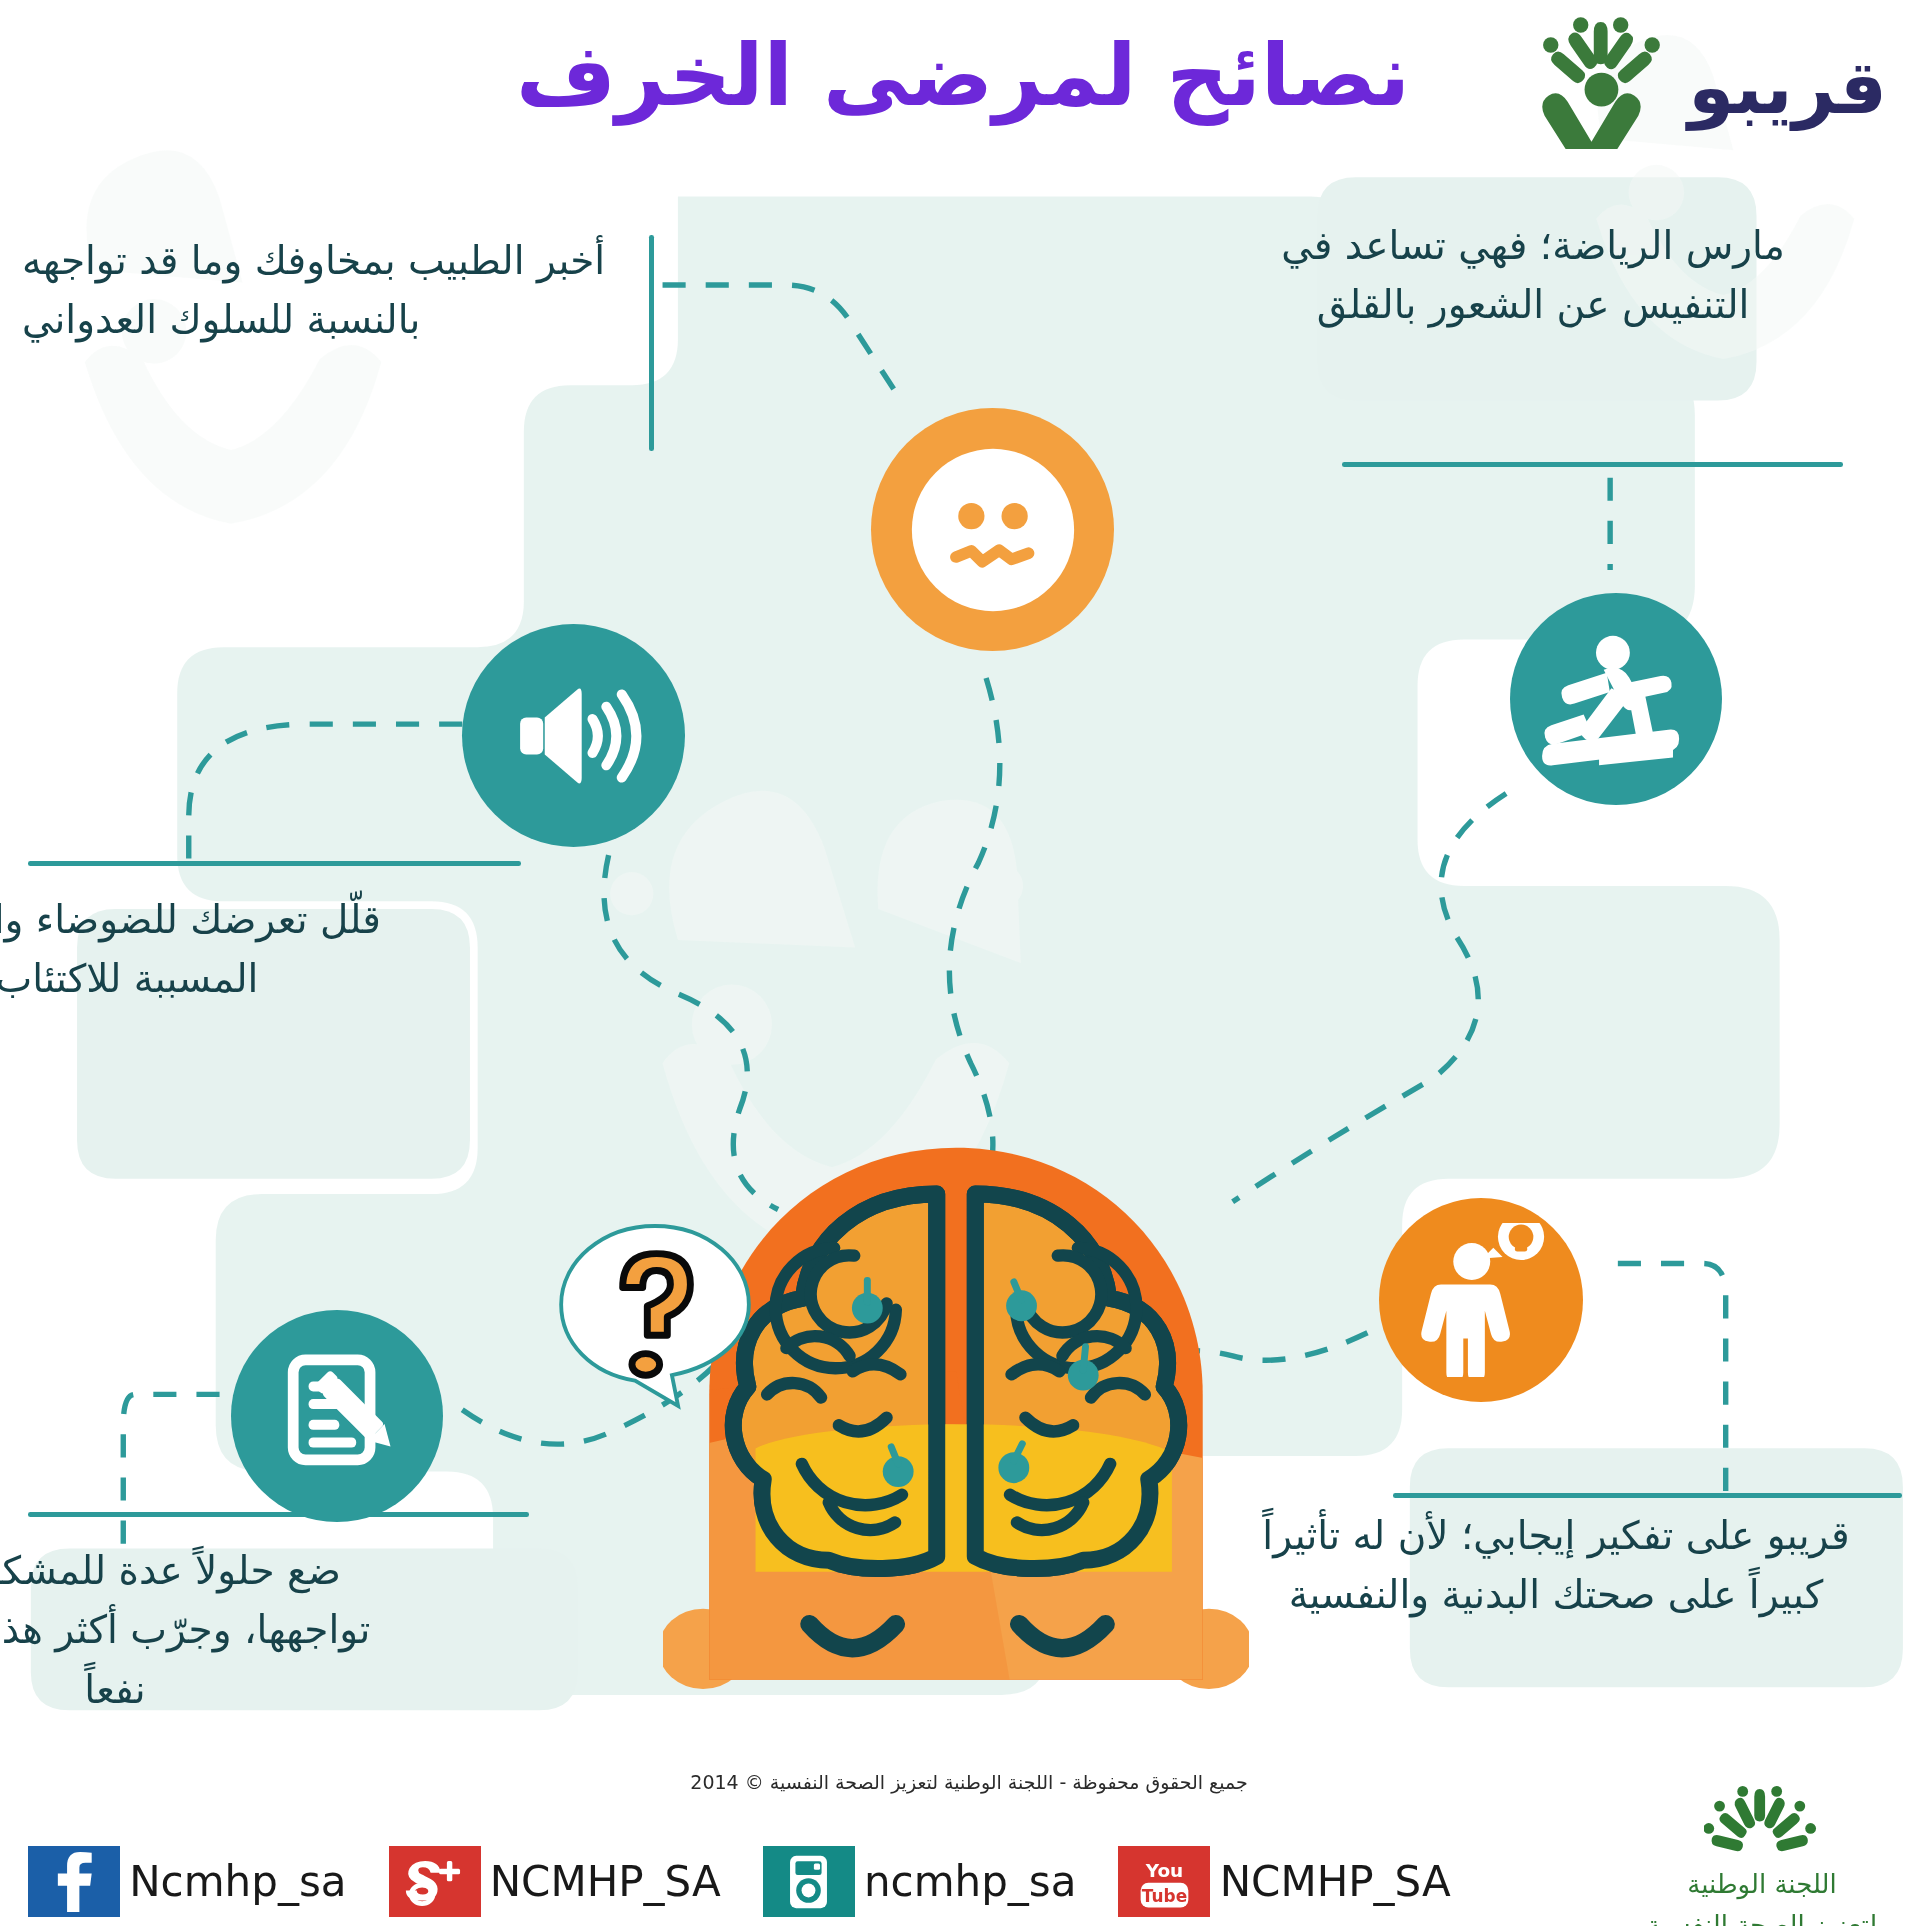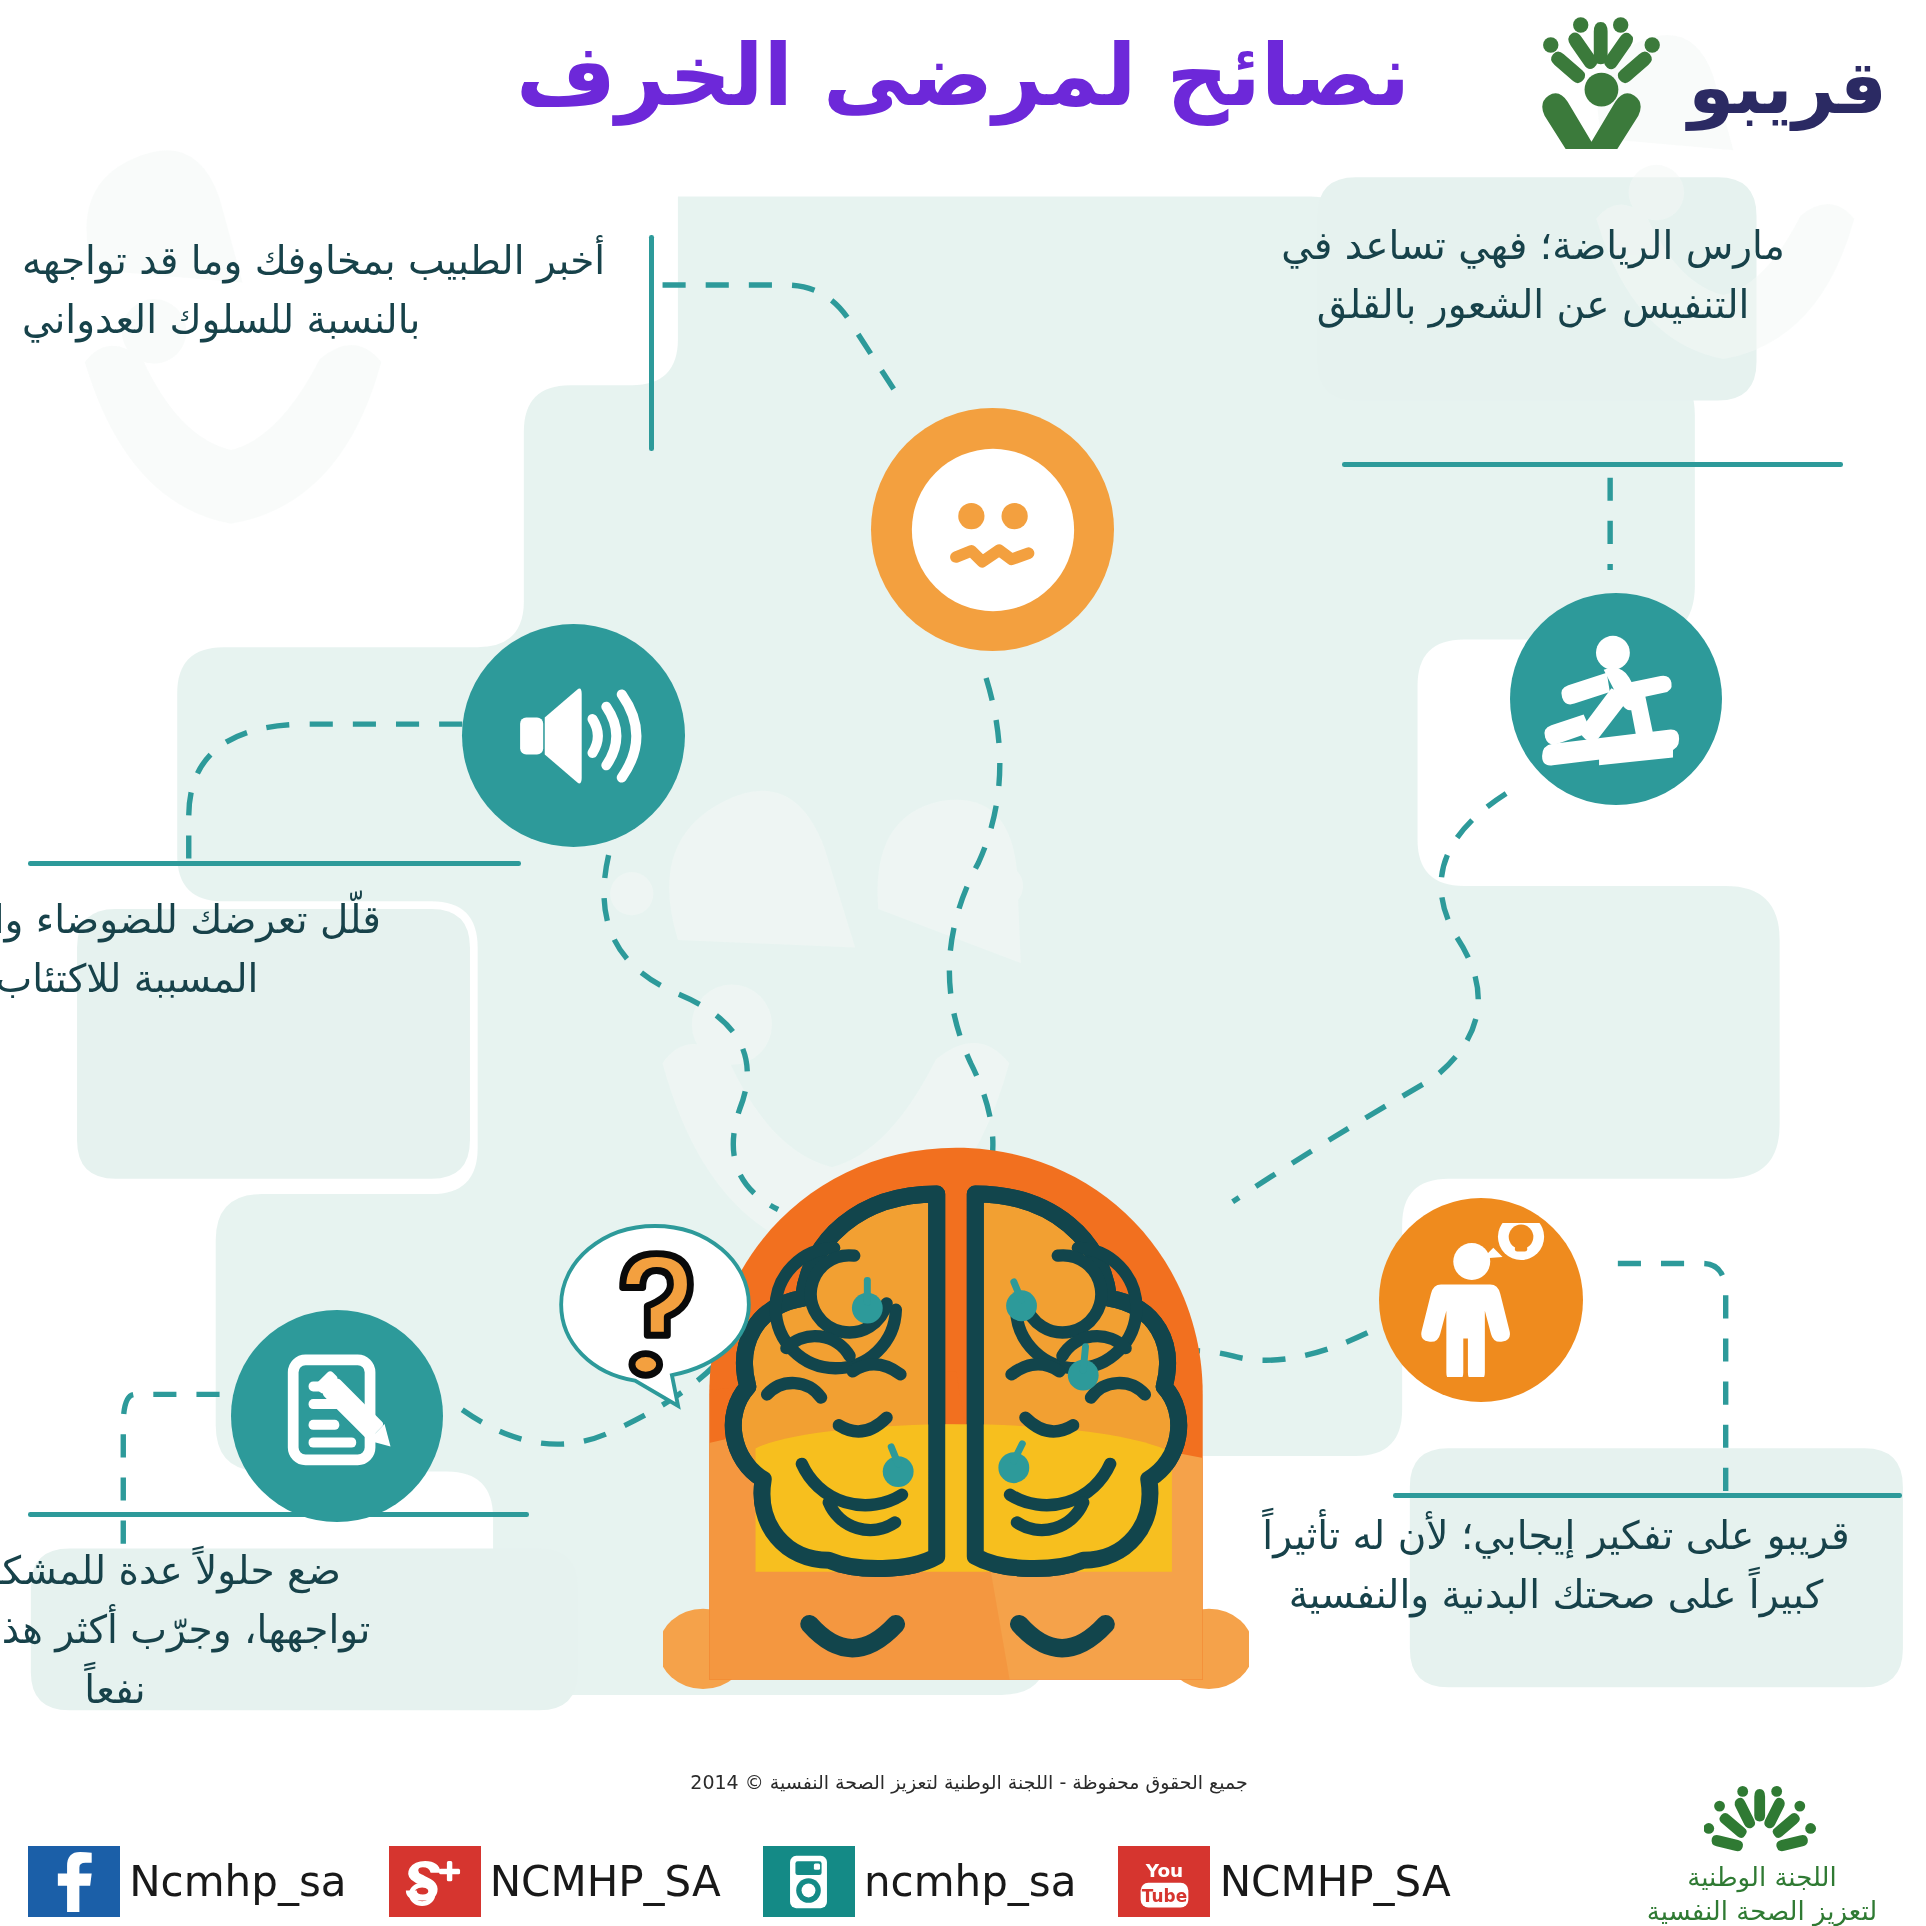--- a/index.html
+++ b/index.html
@@ -74,21 +74,21 @@
   .social-badge {
     width:92px; height:71px; display:flex; align-items:center; justify-content:center;
     flex:0 0 auto;
   }
   .social-handle { color:#191919; font-size:42px; font-family:"DejaVu Sans",sans-serif; white-space:nowrap; }
 
   .ncmhp-logo {
     position:absolute; top:1786px; right:37px; width:254px; height:135px;
     z-index:9; text-align:center; direction:rtl;
   }
-  .ncmhp-text { color:#2f7a33; font-size:26px; line-height:1.25; margin-top:1px; }
+  .ncmhp-text { color:#2f7a33; font-size:26px; line-height:1.25; margin-top:8px; }
 </style>
 </head>
 <body>
 
 <div id="stage">
 
   <svg class="blob-layer" viewBox="0 0 2500 2500" preserveAspectRatio="none" aria-hidden="true">
     <path fill="#e6f2ef" d="
       M880,255 L1700,255 Q1760,255 1760,315 L1760,420 Q1760,470 1810,470
       L2130,470 Q2200,470 2200,540 L2200,760 Q2200,830 2130,830 L1900,830

